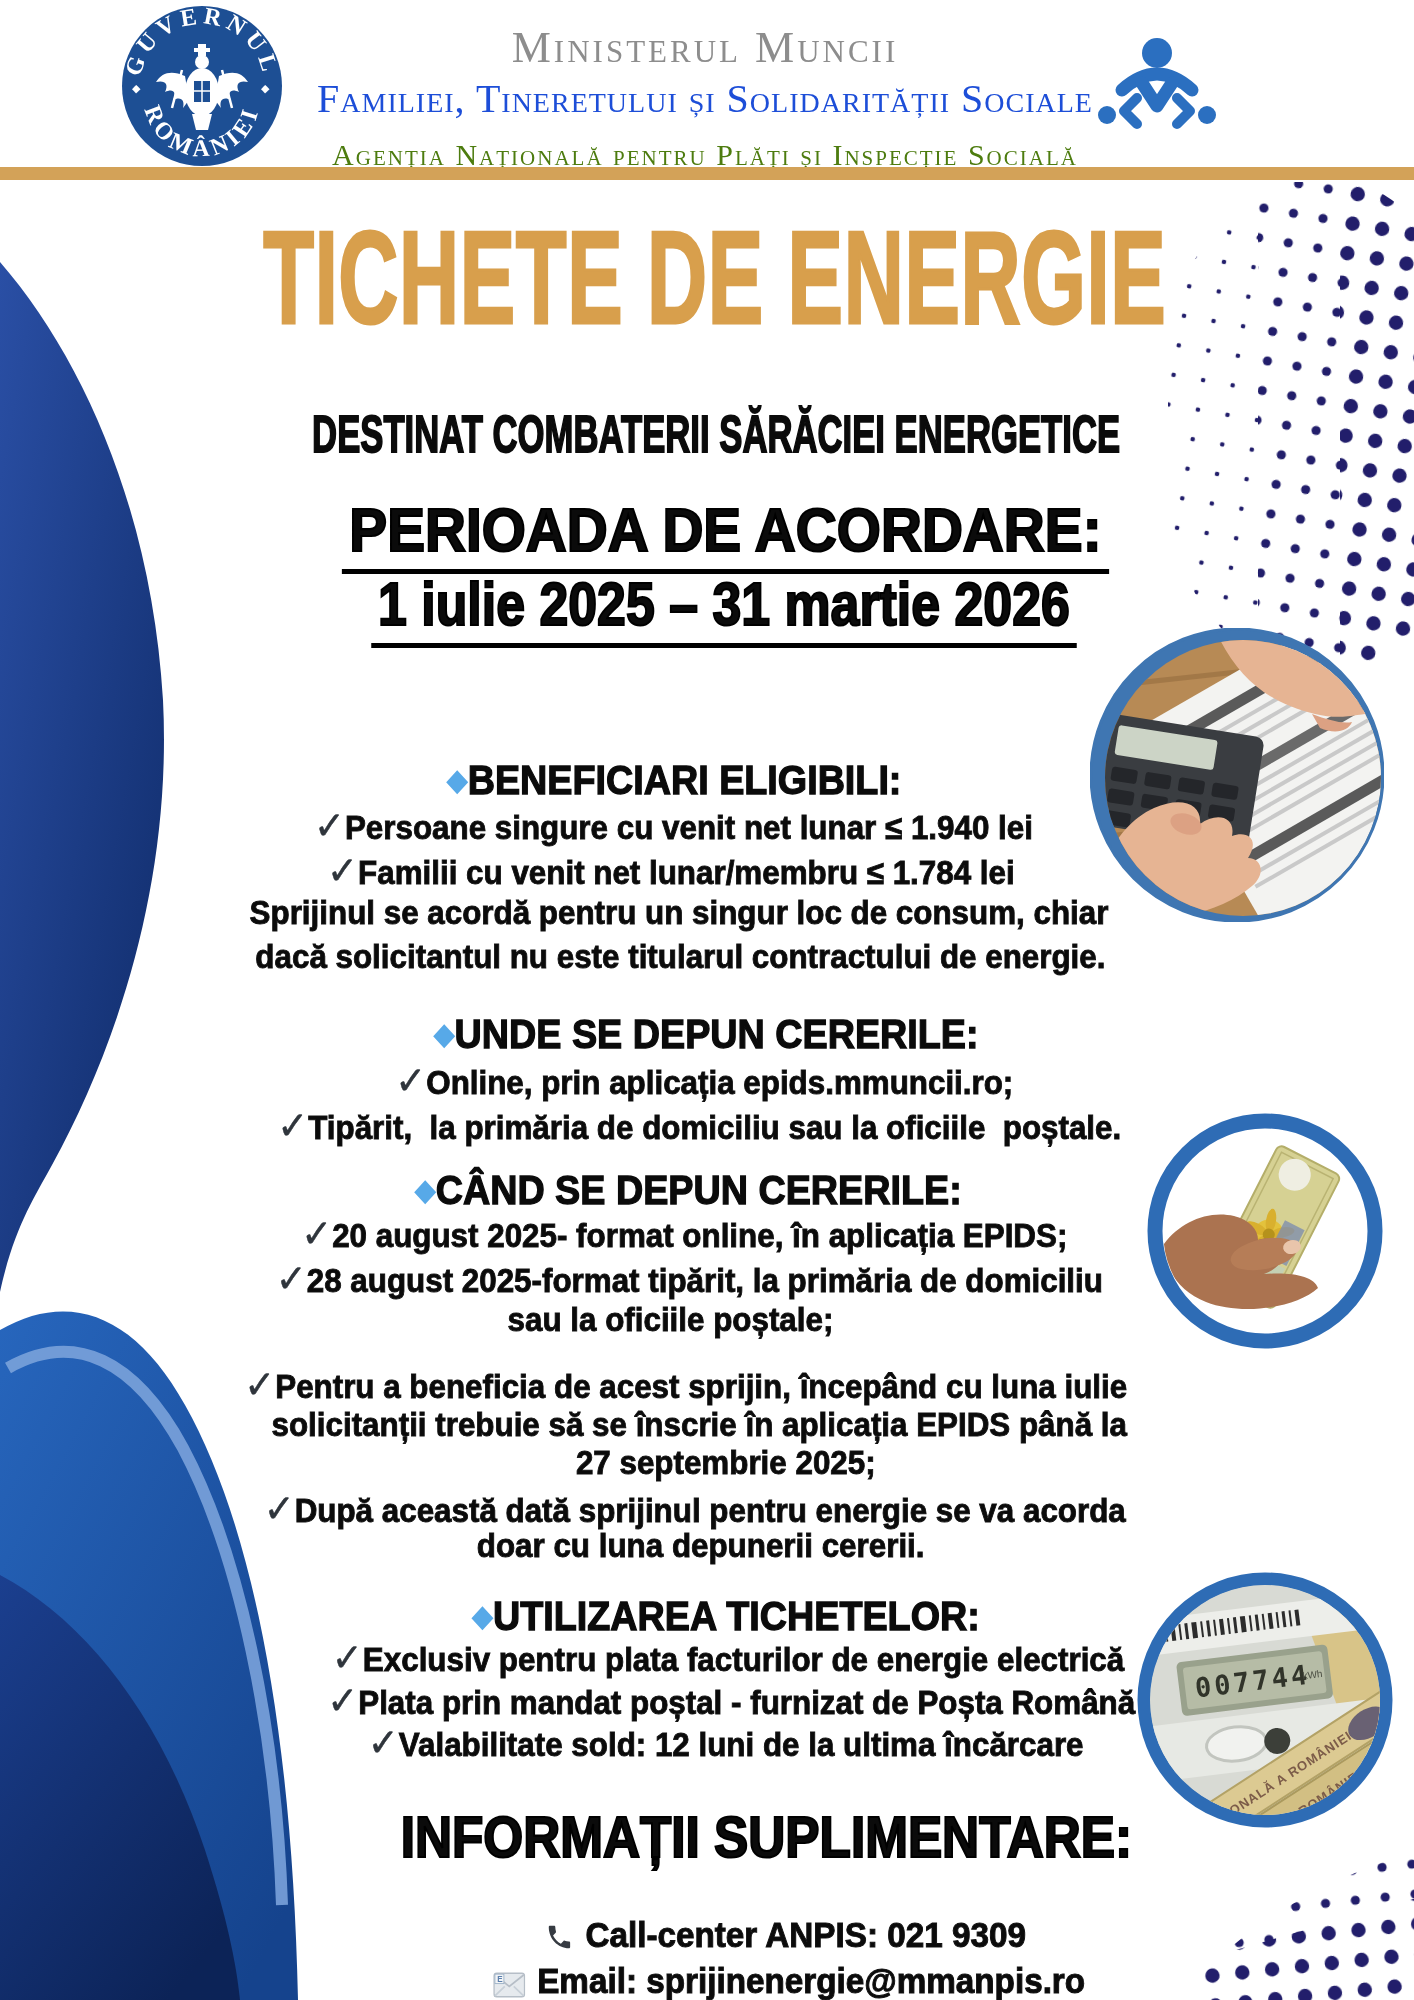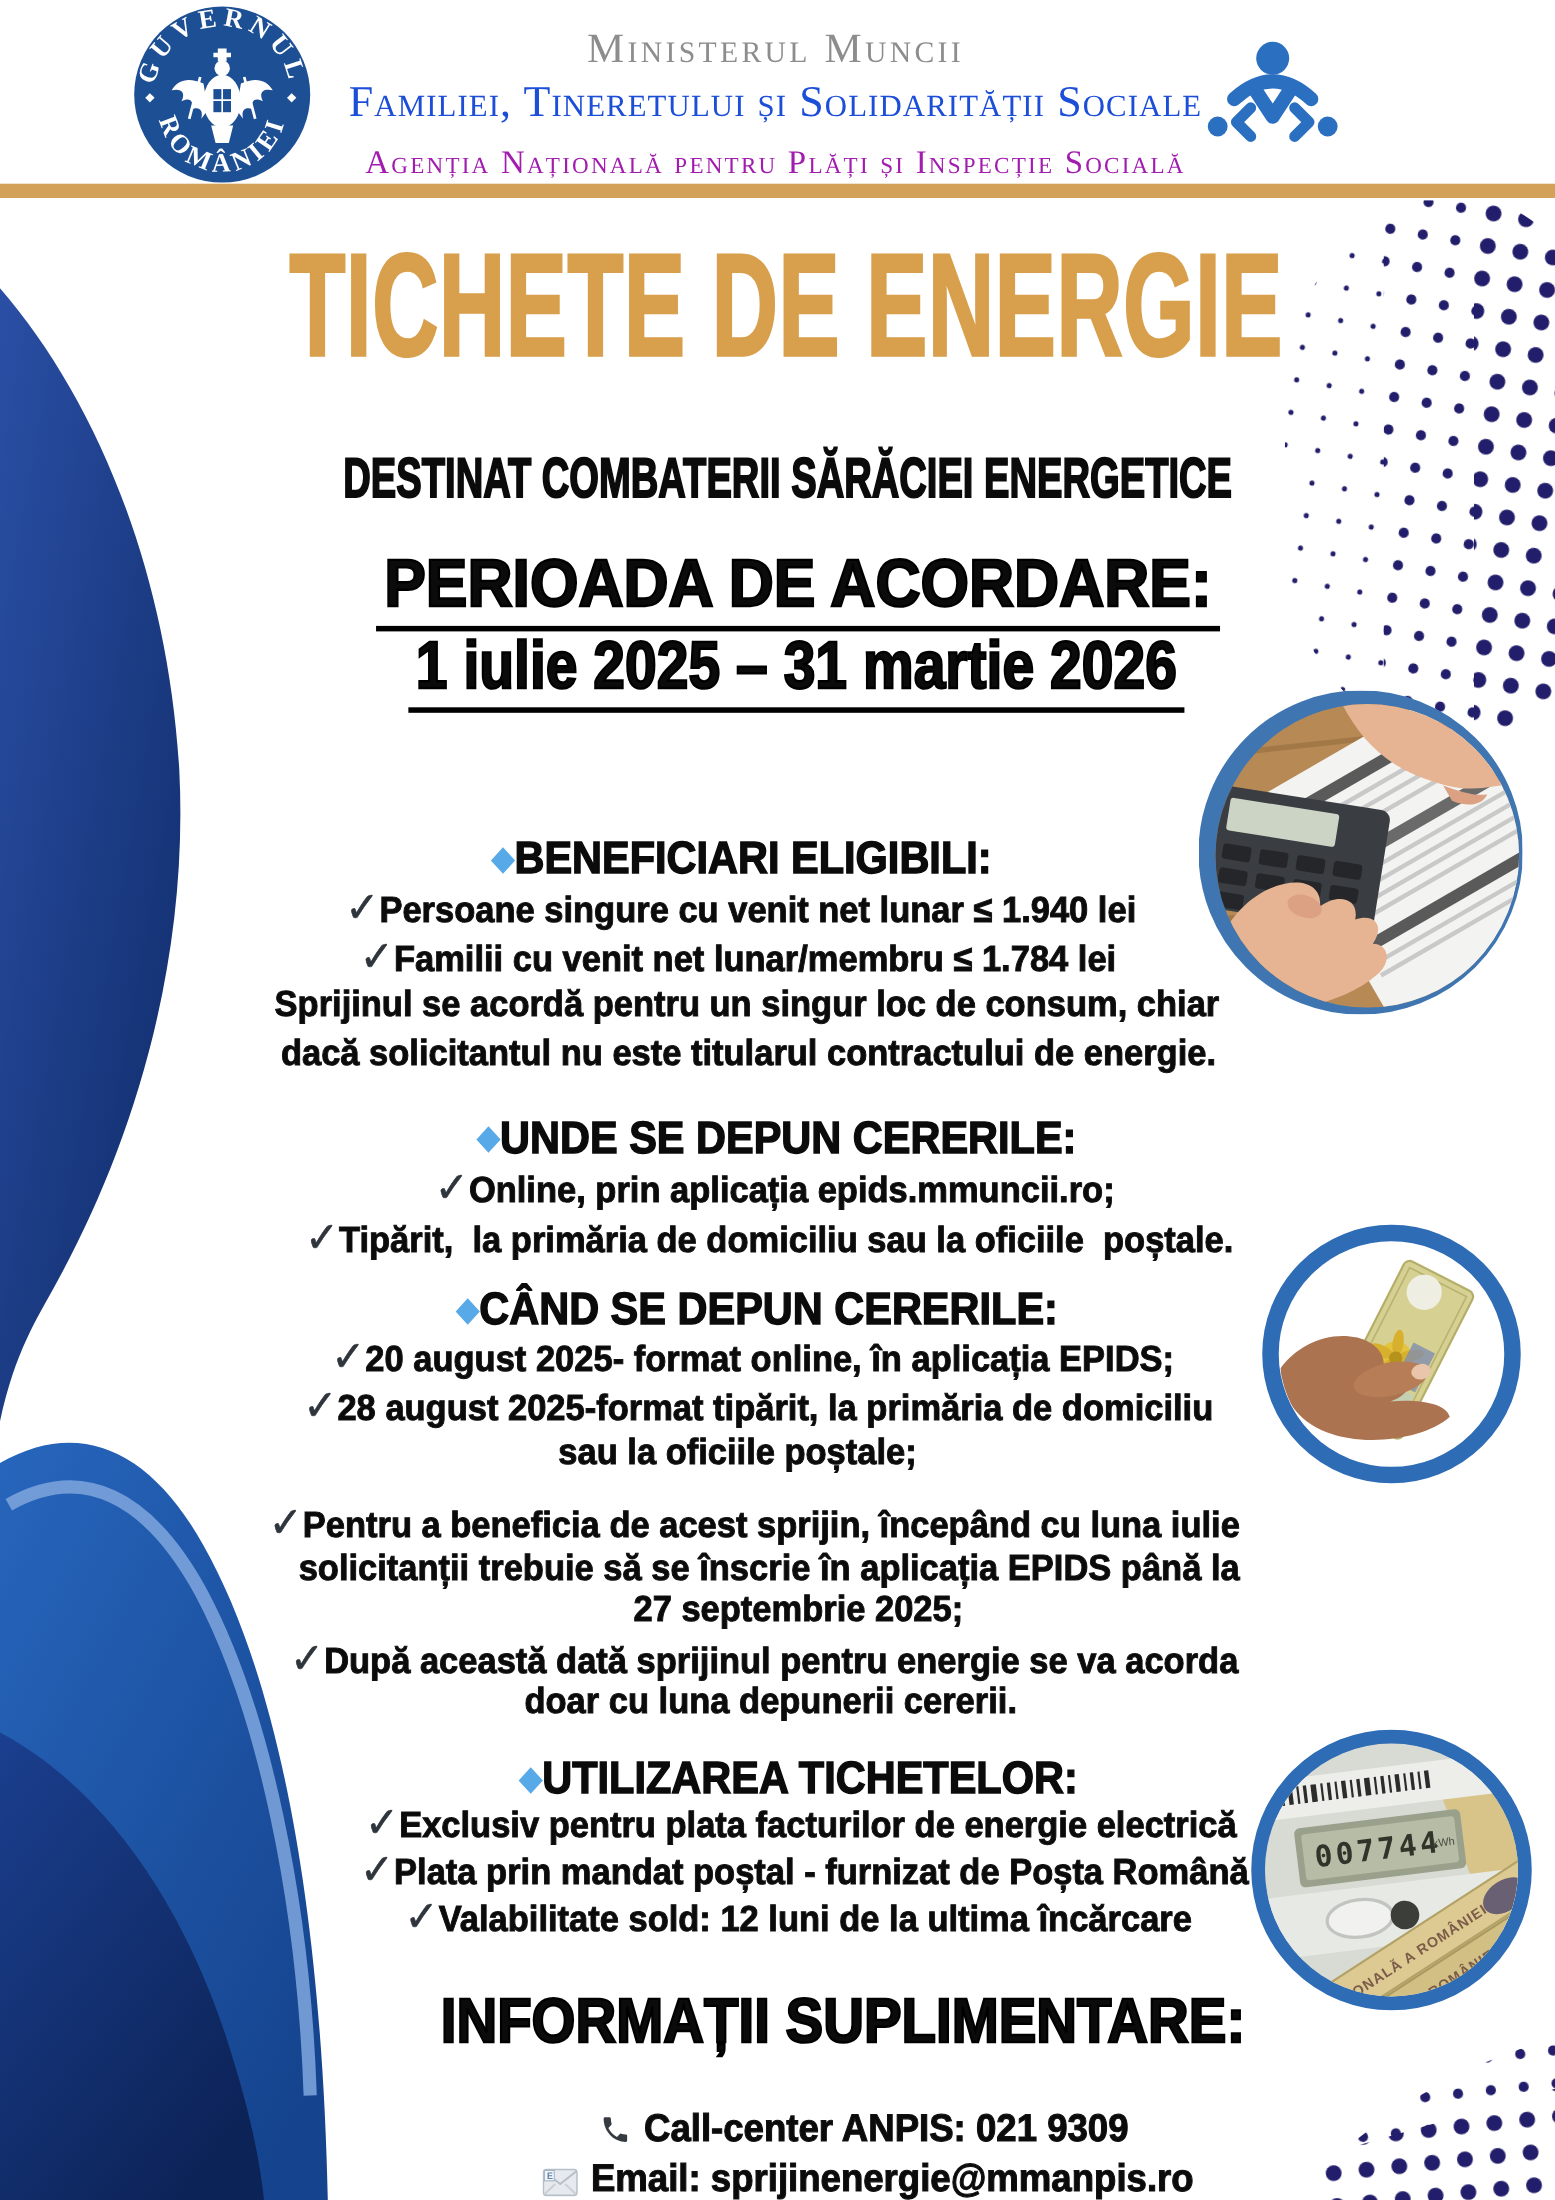--- a/index.html
+++ b/index.html
@@ -18,23 +18,23 @@
   .c-b{font-size:33px;transform:scaleX(.95);-webkit-text-stroke:.9px #111;}
   .c-info{font-size:57px;transform:scaleX(.9);-webkit-text-stroke:2.2px #000;}
   .c-contact{font-size:35px;transform:scaleX(.95);-webkit-text-stroke:1px #111;}
   .chk{color:#2f353c;-webkit-text-stroke:.5px #2f353c;font-weight:400;}
   .chk::before{content:"\2713 ";font-size:1.18em;}
   .chk.tight::before{content:"\2713";}
   .dia{color:#57a9e8;-webkit-text-stroke:0 transparent;}
   .dia::before{content:"\25C6 ";font-size:.72em;vertical-align:.12em;}
   .hdr-text{position:absolute;left:250px;top:22px;width:910px;text-align:center;z-index:2;
             font-family:"Liberation Serif",serif;font-variant:small-caps;}
-  .hdr-l1{font-size:38px;letter-spacing:3px;color:#8d8d8d;}
+  .hdr-l1{font-size:44px;letter-spacing:3px;color:#8d8d8d;}
   .hdr-l2{font-size:40px;letter-spacing:1px;color:#1d4ed8;margin-top:2px;}
-  .hdr-l3{font-size:30px;letter-spacing:2px;color:#a21caf;margin-top:16px;}
+  .hdr-l3{font-size:30px;letter-spacing:2px;color:#4d7c0f;margin-top:16px;}
   .goldbar{position:absolute;left:0;top:167px;width:1414px;height:13px;background:#d3a258;z-index:2;}
   .icon-inline{display:inline-block;vertical-align:-5px;margin-right:12px;}
 </style>
 </head>
 <body>
 
 <div id="page">
 
   <svg width="0" height="0" style="position:absolute" aria-hidden="true">
     <defs>

